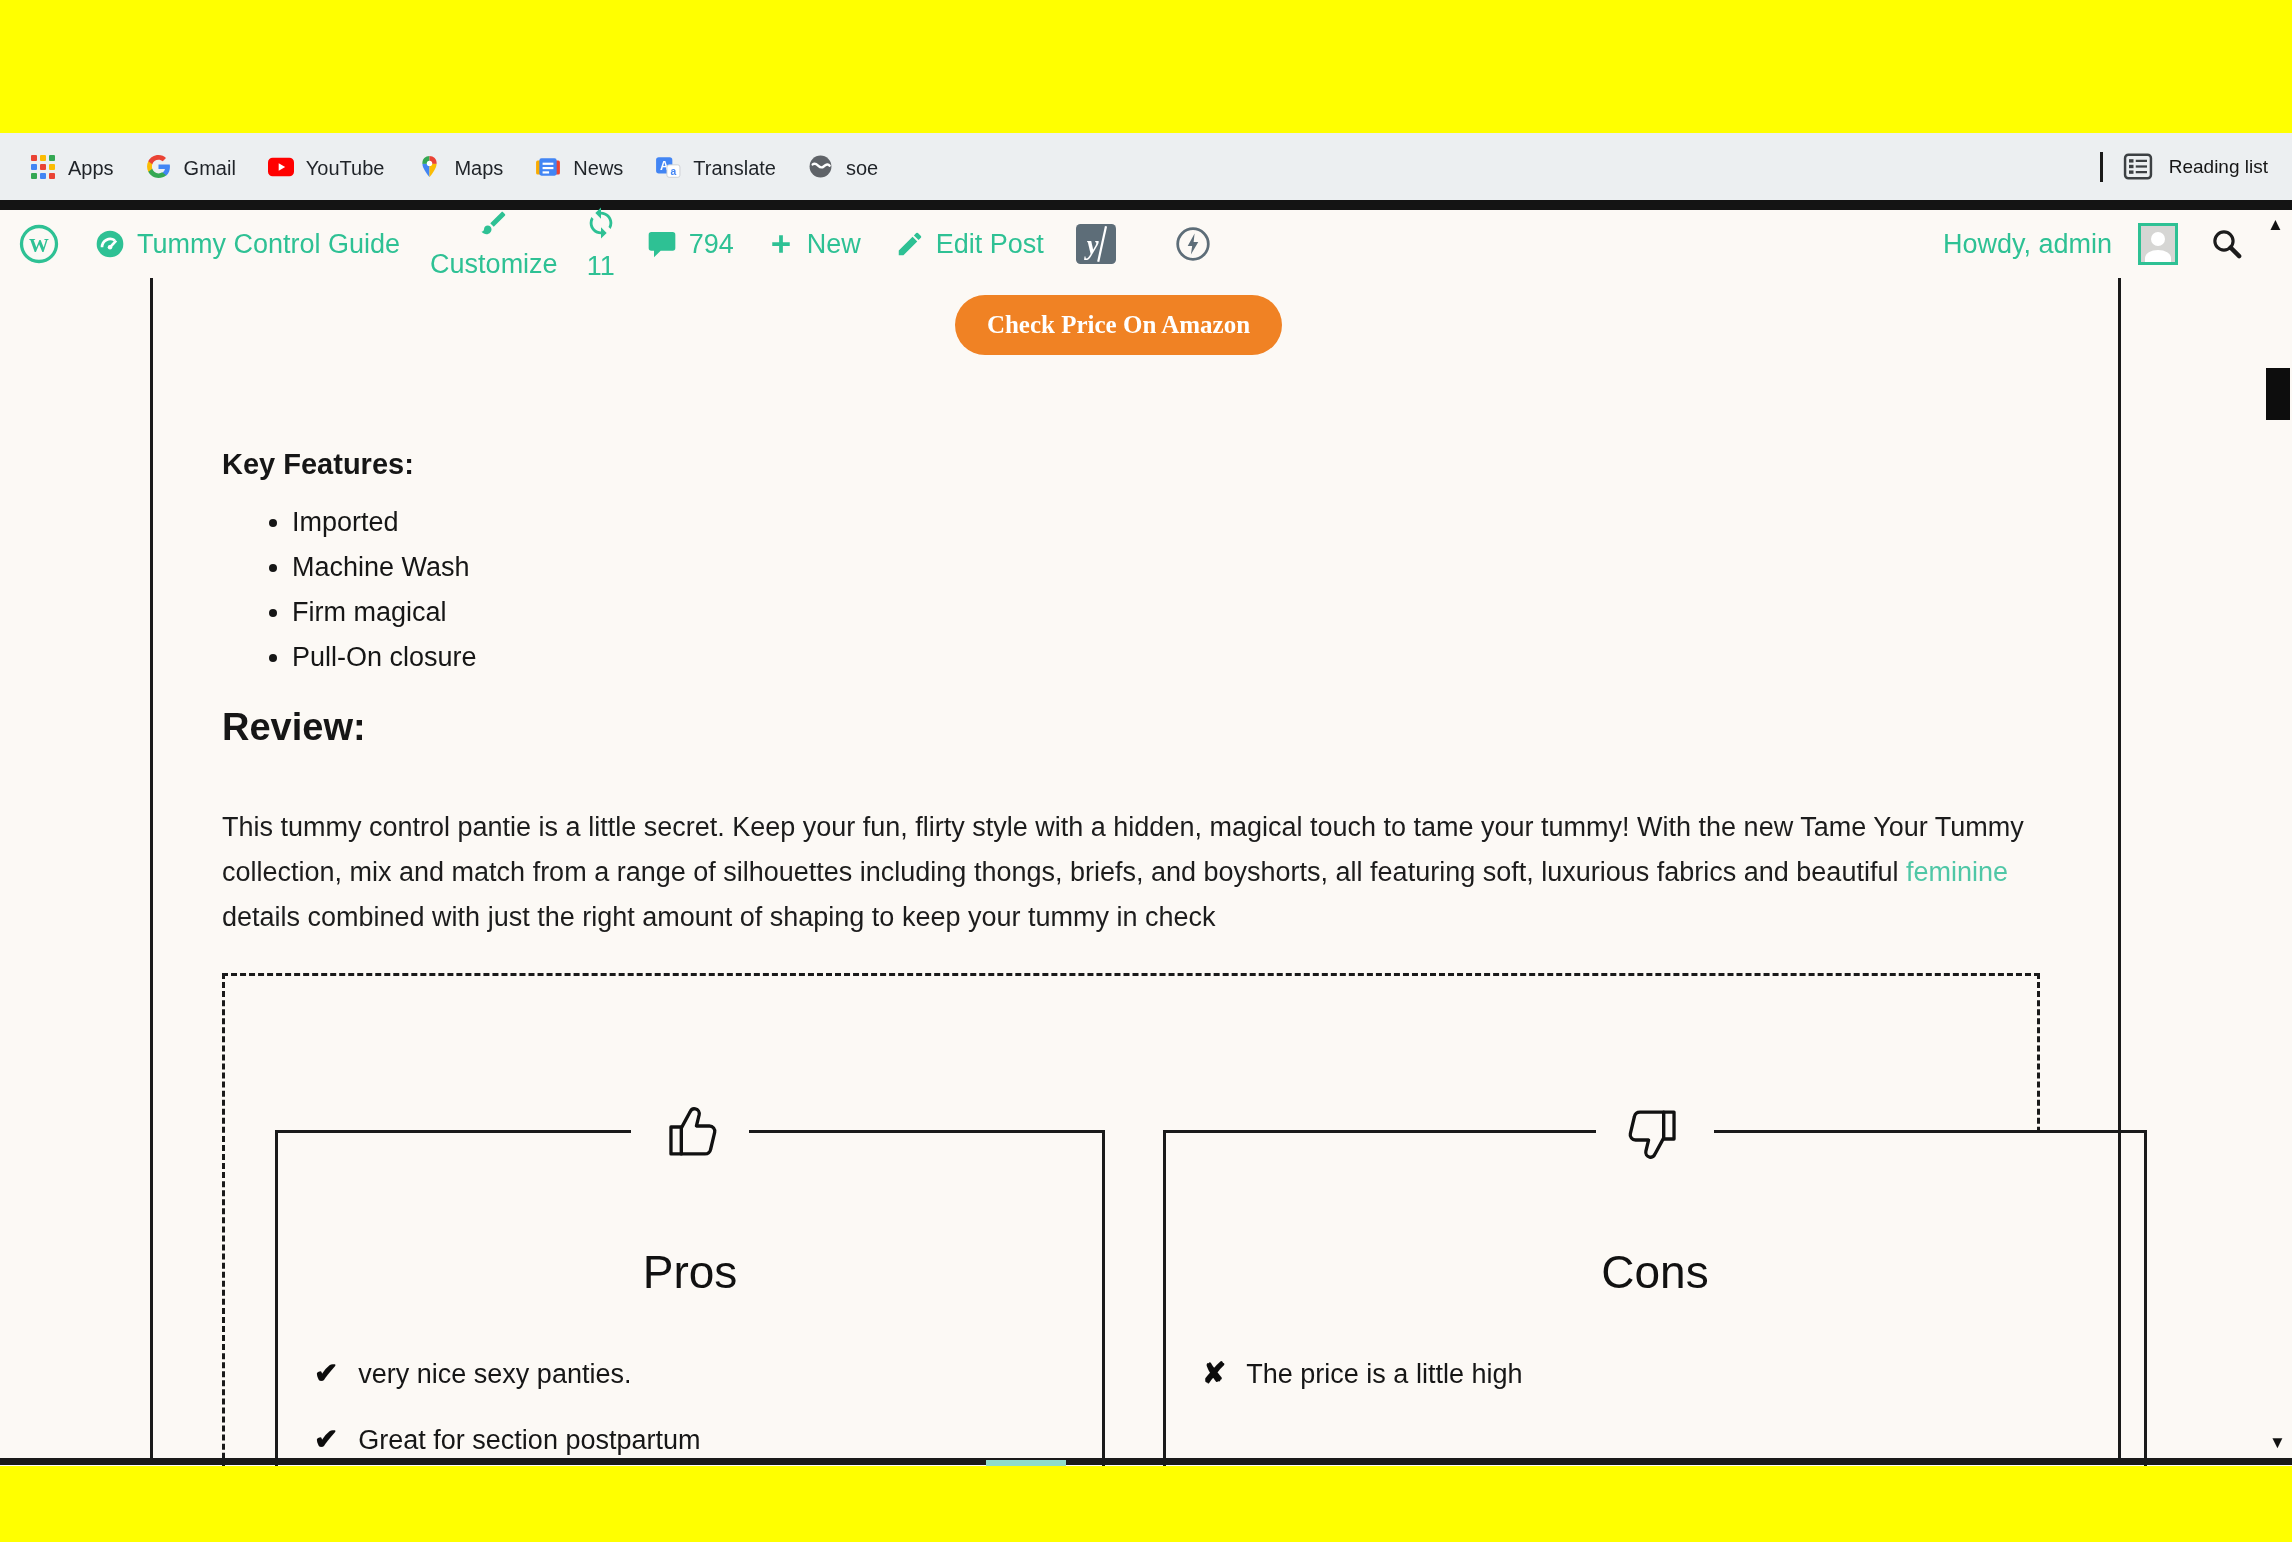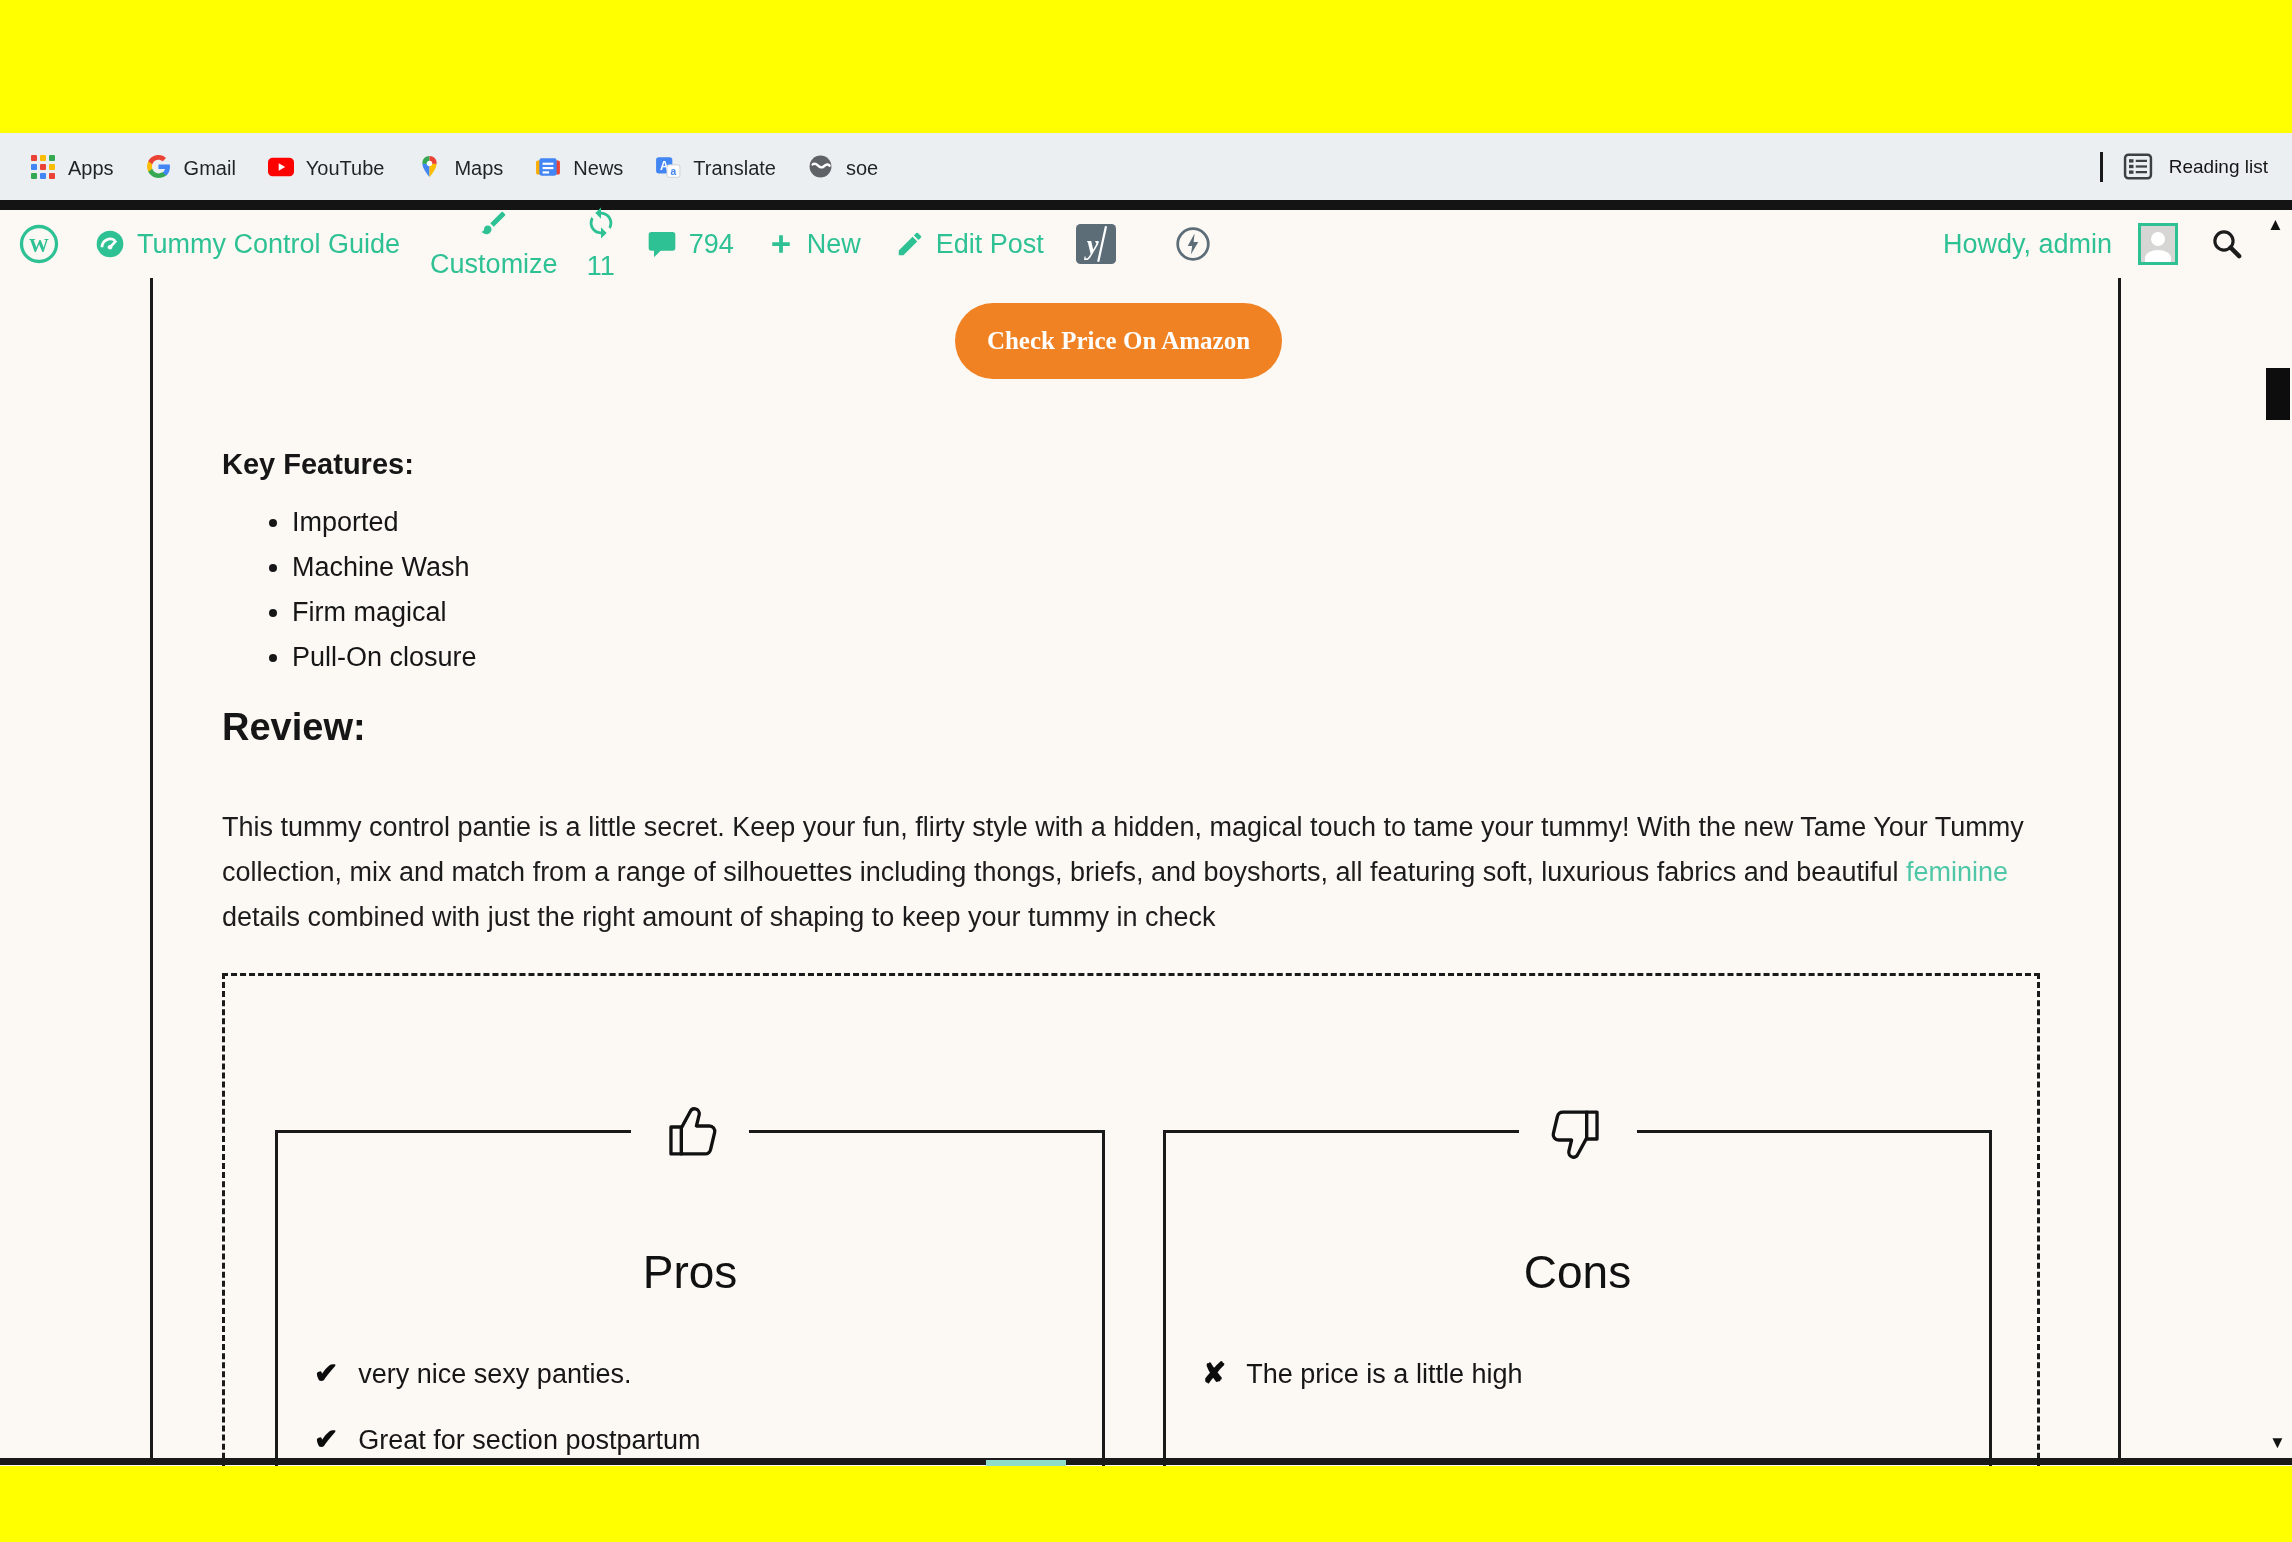--- a/index.html
+++ b/index.html
@@ -34,33 +34,33 @@
   .avatar::after{content:"";position:absolute;left:50%;bottom:-4px;width:26px;height:16px;margin-left:-13px;border-radius:50% 50% 0 0;background:#fff;}
 
   
   .vline{position:absolute;top:278px;width:3px;height:1182px;background:#1a1a1a;z-index:4;}
   .vline.left{left:150px;} .vline.right{left:2118px;}
   .sb-arrow{position:absolute;font-size:17px;color:#111;z-index:9;line-height:1;}
   .sb-up{left:2267px;top:216px;} .sb-down{left:2269px;top:1434px;}
   .sb-thumb{position:absolute;left:2266px;top:368px;width:24px;height:52px;background:#0d0d0d;z-index:9;}
 
   
-  .amazon-btn{position:absolute;left:955px;top:303px;width:327px;height:76px;background:#F08224;
+  .amazon-btn{position:absolute;left:955px;top:295px;width:327px;height:60px;background:#F08224;
               border:none;border-radius:38px;color:#ffffff;font-family:"Liberation Serif", serif;
               font-weight:bold;font-size:25px;display:flex;align-items:center;justify-content:center;cursor:pointer;z-index:3;}
   .kf-head{position:absolute;left:222px;top:448px;font-size:29px;font-weight:bold;}
   .kf-list{position:absolute;left:258px;top:500px;margin:0;padding-left:34px;font-size:27px;line-height:45px;}
   .review-head{position:absolute;left:222px;top:706px;font-size:38px;font-weight:bold;}
   .review-para{position:absolute;left:222px;top:778px;width:1818px;font-size:27px;line-height:45px;color:#1c1c1c;}
   .review-para a{color:#4FC7A6;text-decoration:none;cursor:pointer;}
 
   .dashed-box{position:absolute;left:222px;top:973px;width:1818px;height:540px;border:3px dashed #1a1a1a;z-index:3;}
   .pc-box{position:absolute;top:1130px;height:400px;border:3px solid #1a1a1a;background:#FCF9F5;z-index:3;}
   .pros-box{left:275px;width:830px;}
-  .cons-box{left:1163px;width:829px;}
+  .cons-box{left:1163px;width:984px;}
   .thumb-wrap{position:absolute;left:50%;top:-40px;transform:translateX(-50%);
               background:#FCF9F5;padding:0 26px;height:80px;display:flex;align-items:center;}
   .pc-title{margin-top:112px;font-size:46px;font-weight:400;text-align:center;color:#111;}
   .pc-list{margin:58px 0 0 0;padding:0 30px 0 36px;list-style:none;font-size:27px;}
   .pc-list li{display:flex;align-items:flex-start;gap:20px;margin-bottom:32px;line-height:34px;}
   .mark{font-size:29px;font-weight:bold;line-height:32px;color:#0c0c0c;}
 
   svg{display:block;}
 </style>
 </head>

